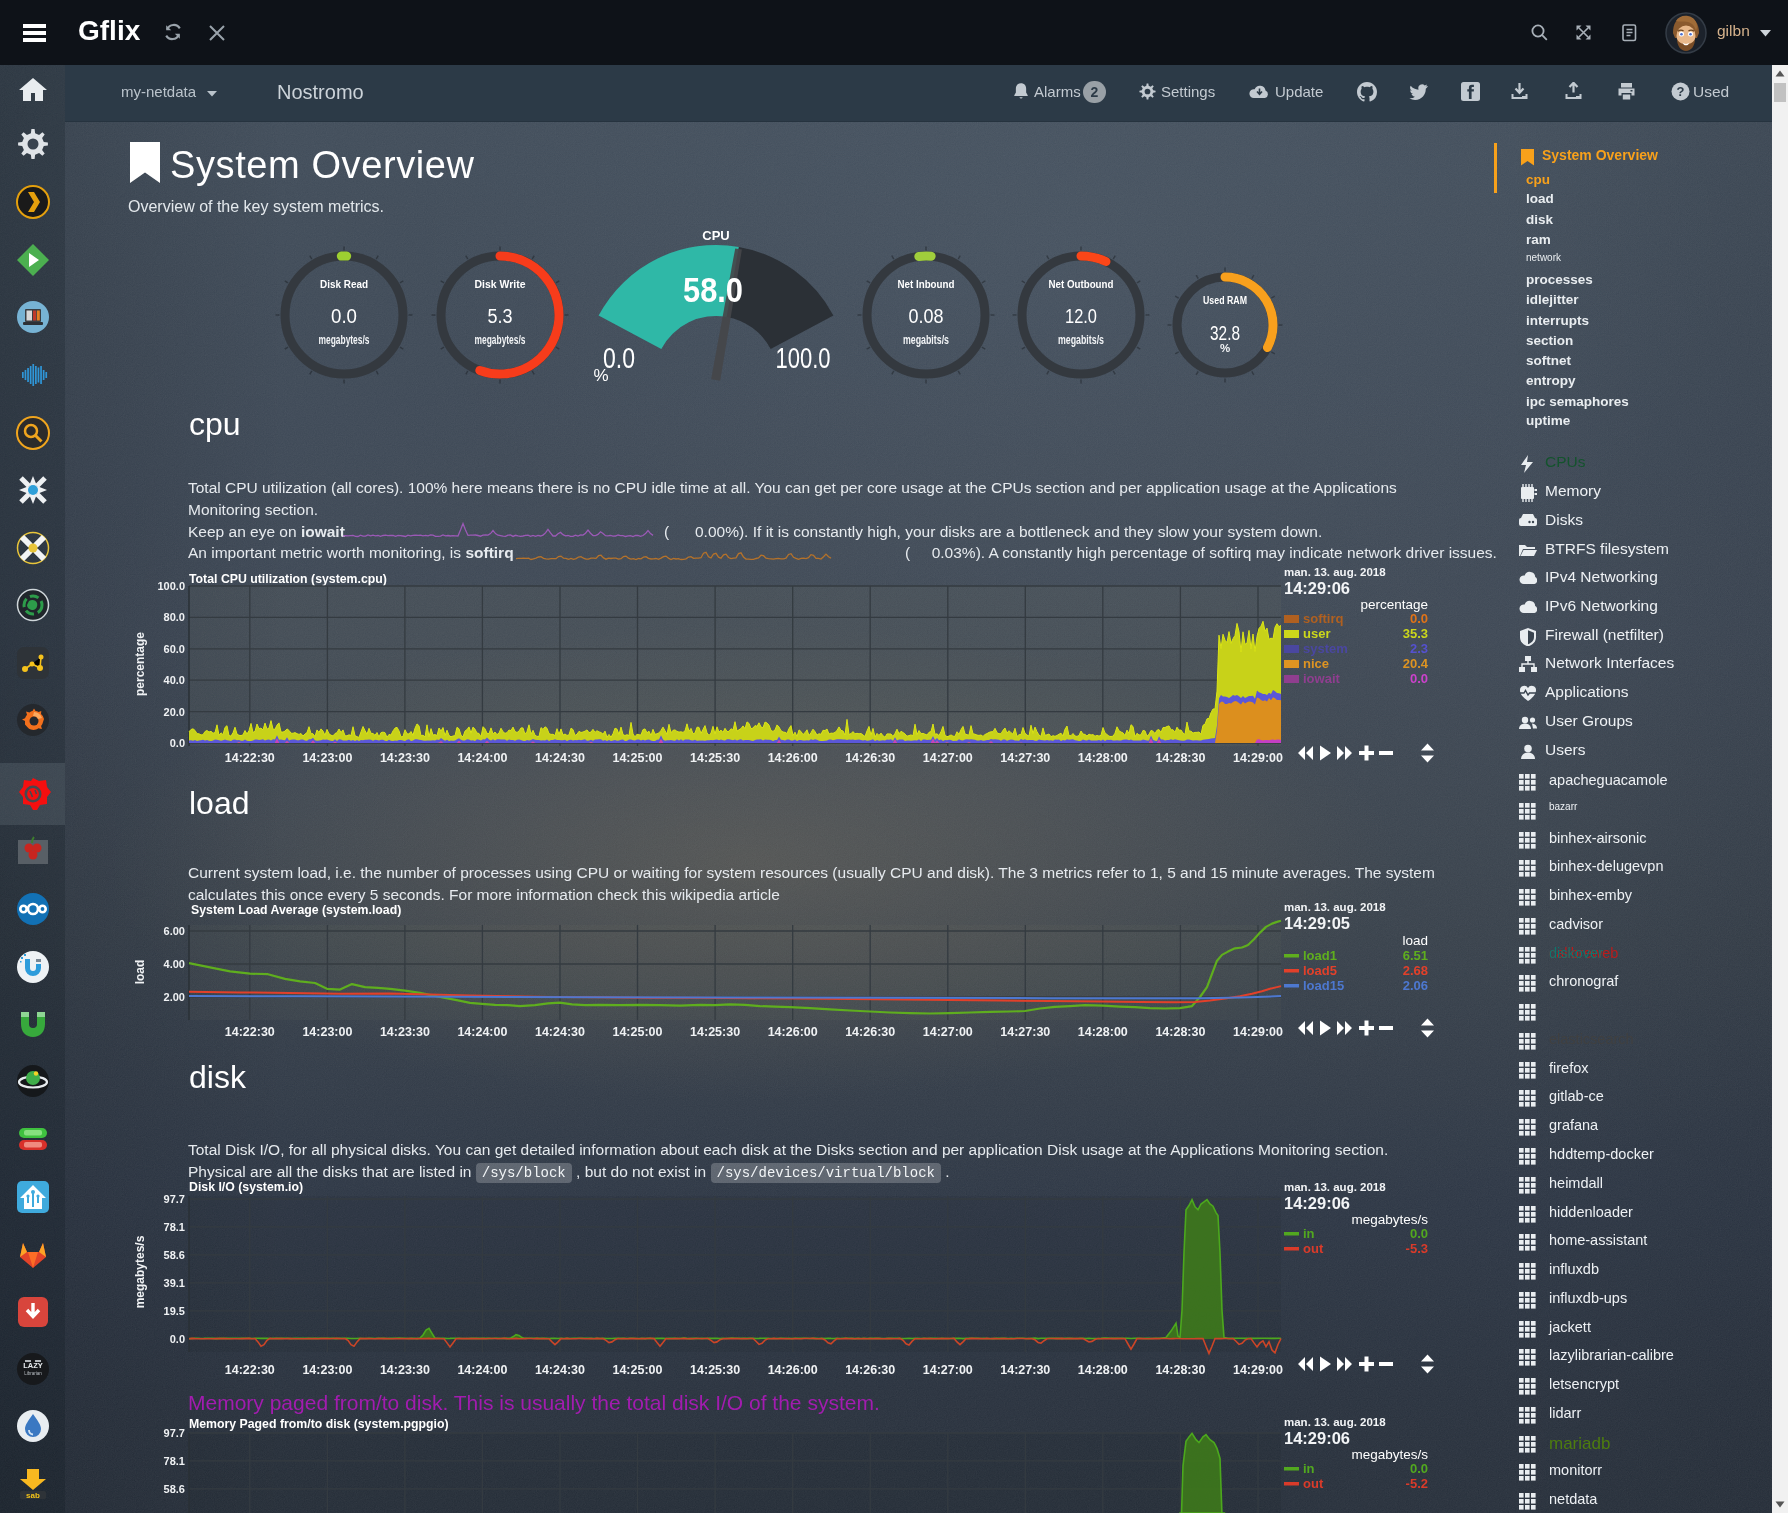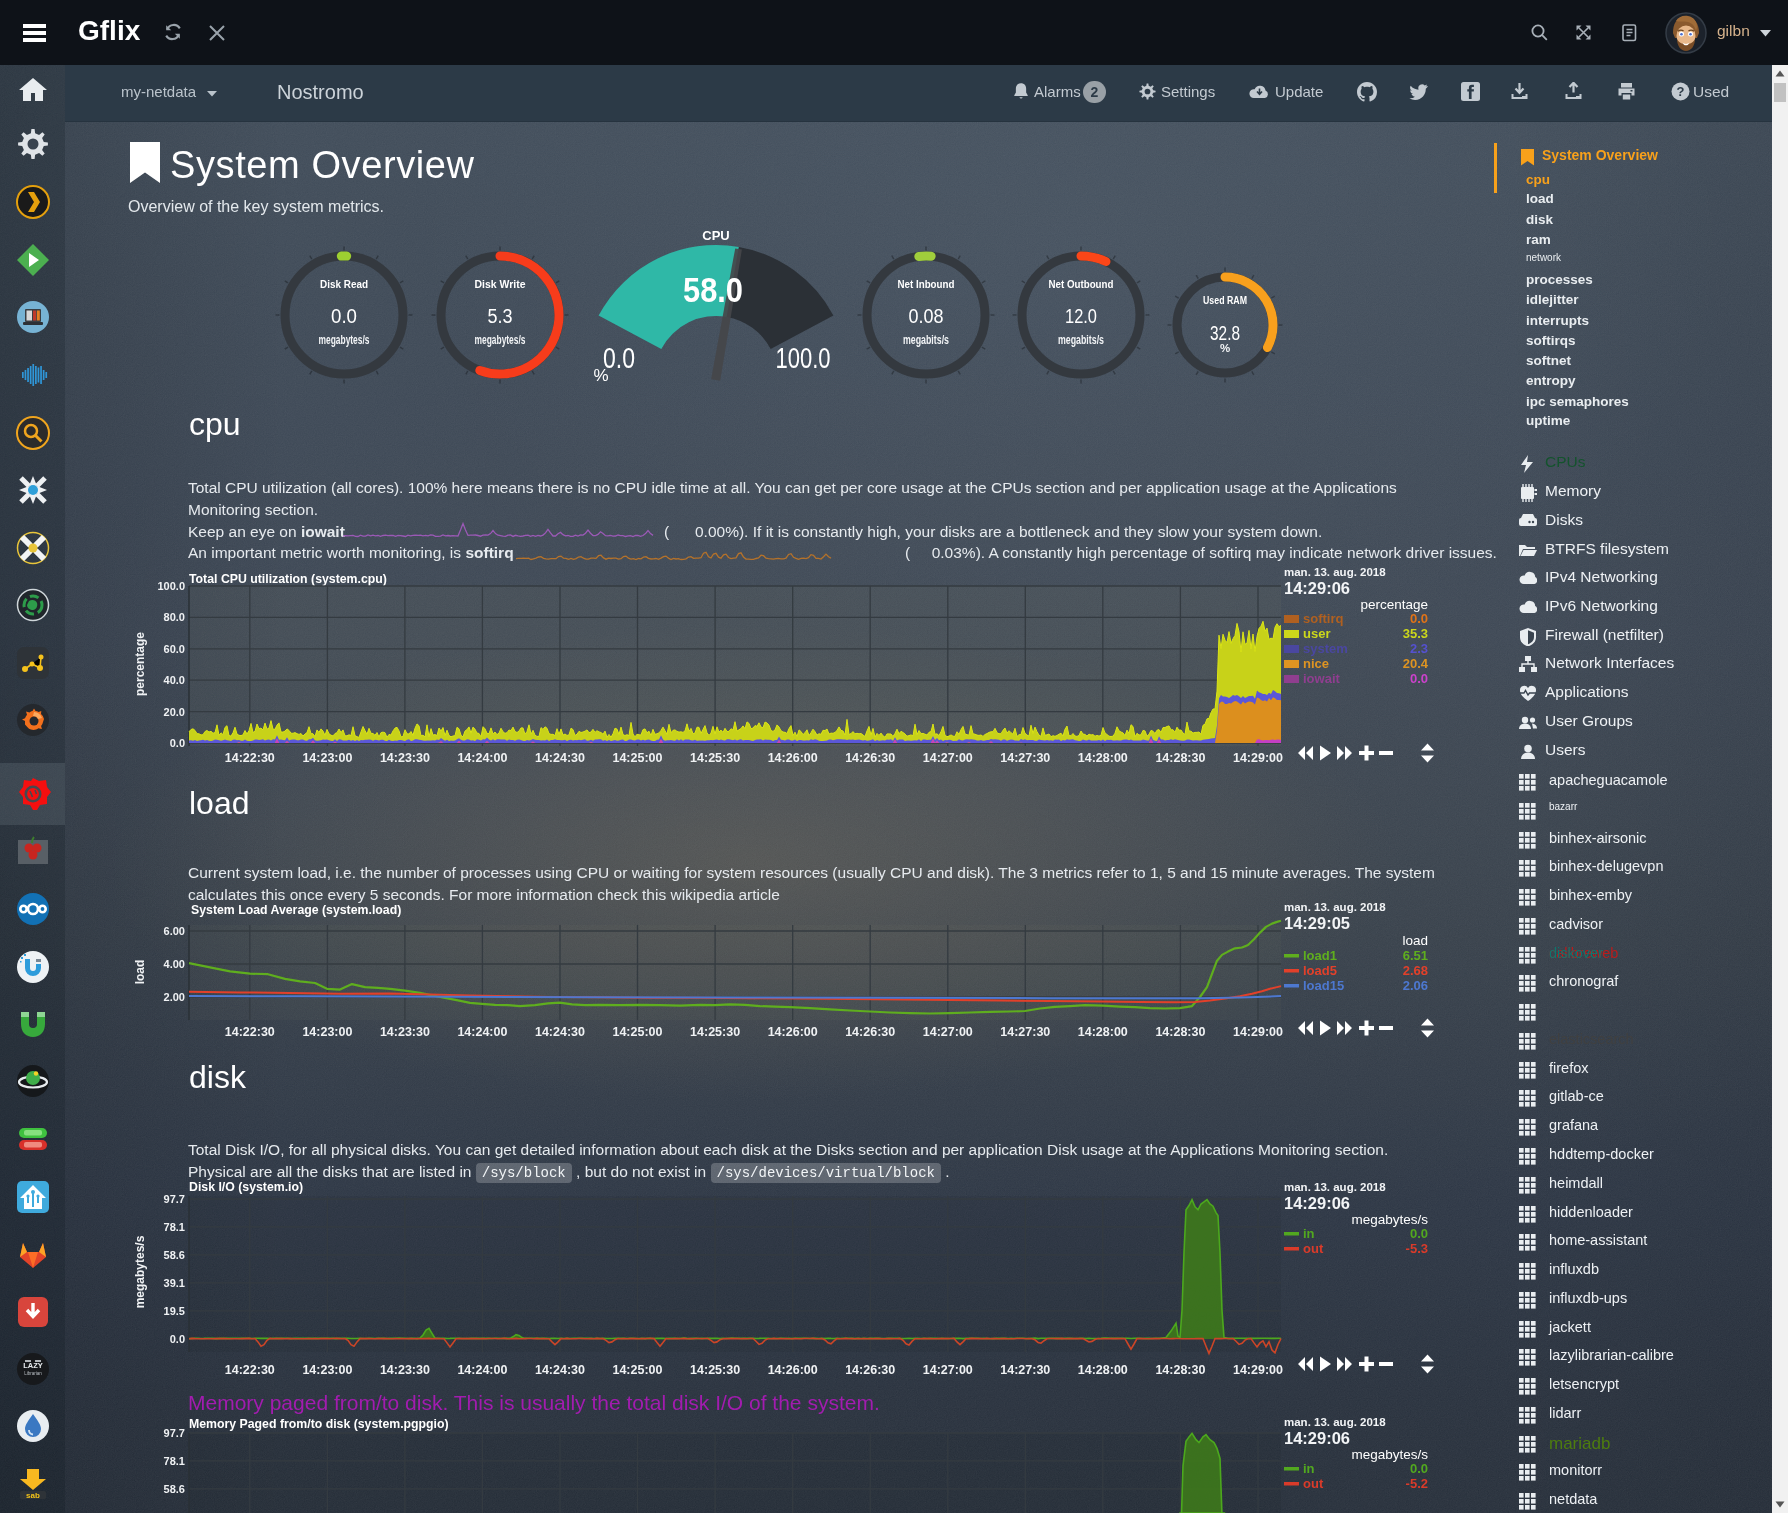--- a/index.html
+++ b/index.html
@@ -299,21 +299,21 @@
   </svg>
 <div class="txt" style="left:1542px;top:148px;font-size:14px;font-weight:bold;color:#f8a11b;z-index:4">System Overview</div>
 <div class="txt" style="left:1526px;top:173px;font-size:13.5px;font-weight:bold;color:#f8a11b;z-index:4">cpu</div>
 <div class="txt" style="left:1526px;top:192px;font-size:13.5px;font-weight:bold;color:#e9edf0;z-index:4">load</div>
 <div class="txt" style="left:1526px;top:213px;font-size:13.5px;font-weight:bold;color:#e9edf0;z-index:4">disk</div>
 <div class="txt" style="left:1526px;top:233px;font-size:13.5px;font-weight:bold;color:#e9edf0;z-index:4">ram</div>
 <div class="txt" style="left:1526px;top:253px;font-size:10px;font-weight:normal;color:#e9edf0;z-index:4">network</div>
 <div class="txt" style="left:1526px;top:273px;font-size:13.5px;font-weight:bold;color:#e9edf0;z-index:4">processes</div>
 <div class="txt" style="left:1526px;top:293px;font-size:13.5px;font-weight:bold;color:#e9edf0;z-index:4">idlejitter</div>
 <div class="txt" style="left:1526px;top:314px;font-size:13.5px;font-weight:bold;color:#e9edf0;z-index:4">interrupts</div>
-<div class="txt" style="left:1526px;top:334px;font-size:13.5px;font-weight:bold;color:#e9edf0;z-index:4">softirqs</div>
+<div class="txt" style="left:1526px;top:334px;font-size:13.5px;font-weight:bold;color:#e9edf0;z-index:4">section</div>
 <div class="txt" style="left:1526px;top:354px;font-size:13.5px;font-weight:bold;color:#e9edf0;z-index:4">softnet</div>
 <div class="txt" style="left:1526px;top:374px;font-size:13.5px;font-weight:bold;color:#e9edf0;z-index:4">entropy</div>
 <div class="txt" style="left:1526px;top:395px;font-size:13.5px;font-weight:bold;color:#e9edf0;z-index:4">ipc semaphores</div>
 <div class="txt" style="left:1526px;top:414px;font-size:13.5px;font-weight:bold;color:#e9edf0;z-index:4">uptime</div>
 <svg class="abs" style="left:1519px;top:455px;z-index:4" width="18" height="18" viewBox="0 0 18 18">
     <path d="M9 0L2 10h5l-2 8 9-11H8z" fill="#e9edf0"></path>
   </svg>
 <div class="txt" style="left:1545px;top:454px;font-size:15.5px;color:#14532d;z-index:4">CPUs</div>
 <svg class="abs" style="left:1519px;top:484px;z-index:4" width="18" height="18" viewBox="0 0 18 18">
     <rect x="2" y="3" width="13" height="12" rx="1" fill="#e9edf0"></rect>

